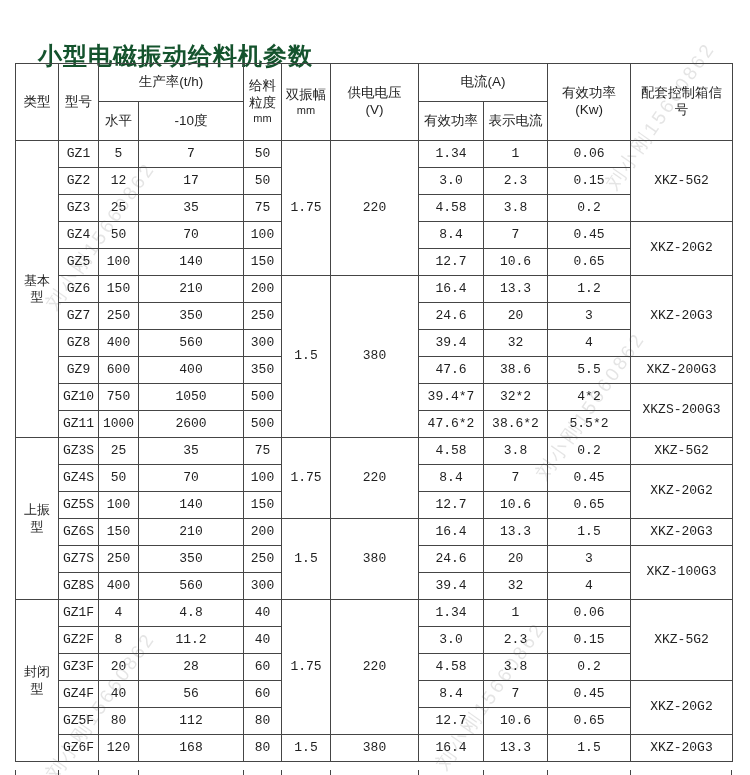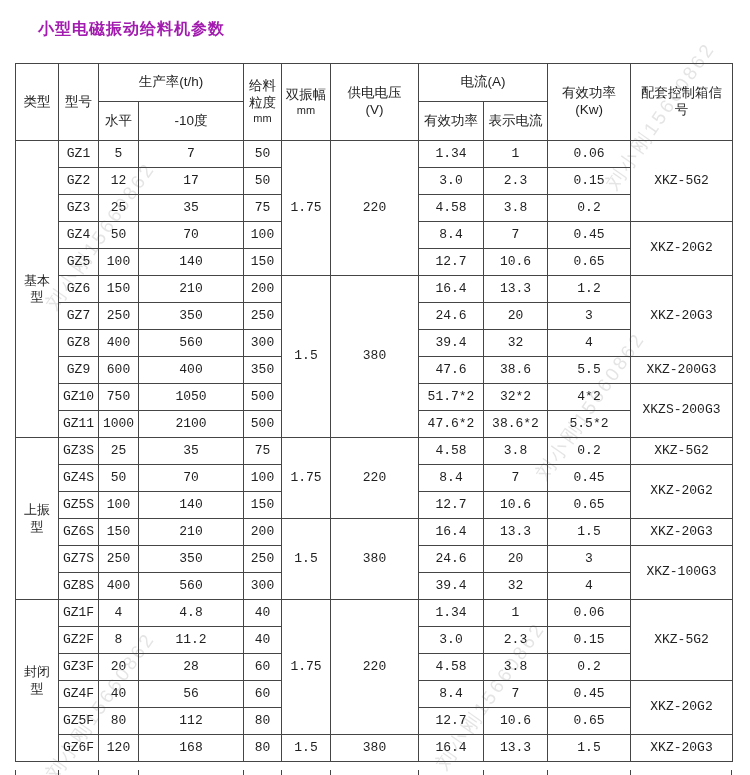--- a/index.html
+++ b/index.html
@@ -3,22 +3,22 @@
 <meta charset="utf-8">
 <style>
   html,body{margin:0;padding:0;}
   body{
     width:750px;height:775px;position:relative;overflow:hidden;
     background:#ffffff;
     font-family:"Liberation Sans","DejaVu Sans",sans-serif;
     color:#1f1f1f;
   }
   .page-title{
-    position:absolute;left:38px;top:8px;
-    font-size:16px;font-weight:bold;letter-spacing:1px;color:#a21caf;
+    position:absolute;left:38px;top:24px;
+    font-size:24px;font-weight:bold;letter-spacing:1px;color:#14532d;
   }
   .table-wrap{position:absolute;left:15px;top:63px;}
   table.spec{
     border-collapse:collapse;table-layout:fixed;width:717px;
     position:relative;z-index:2;
   }
   table.spec th, table.spec td{
     border:1px solid #454545;
     text-align:center;vertical-align:middle;
     padding:0;overflow:hidden;
@@ -203,29 +203,29 @@
           <td class="mono">47.6</td>
           <td class="mono">38.6</td>
           <td class="mono">5.5</td>
           <td rowspan="1" class="mono">XKZ-200G3</td>
         </tr>
         <tr class="data">
           <td class="mono">GZ10</td>
           <td class="mono">750</td>
           <td class="mono">1050</td>
           <td class="mono">500</td>
-          <td class="mono">51.7*2</td>
+          <td class="mono">39.4*7</td>
           <td class="mono">32*2</td>
           <td class="mono">4*2</td>
           <td rowspan="2" class="mono">XKZS-200G3</td>
         </tr>
         <tr class="data">
           <td class="mono">GZ11</td>
           <td class="mono">1000</td>
-          <td class="mono">2100</td>
+          <td class="mono">2600</td>
           <td class="mono">500</td>
           <td class="mono">47.6*2</td>
           <td class="mono">38.6*2</td>
           <td class="mono">5.5*2</td>
         </tr>
         <tr class="data">
           <td rowspan="6">
             <span class="line">上振</span>
             <span class="line">型</span>
           </td>

